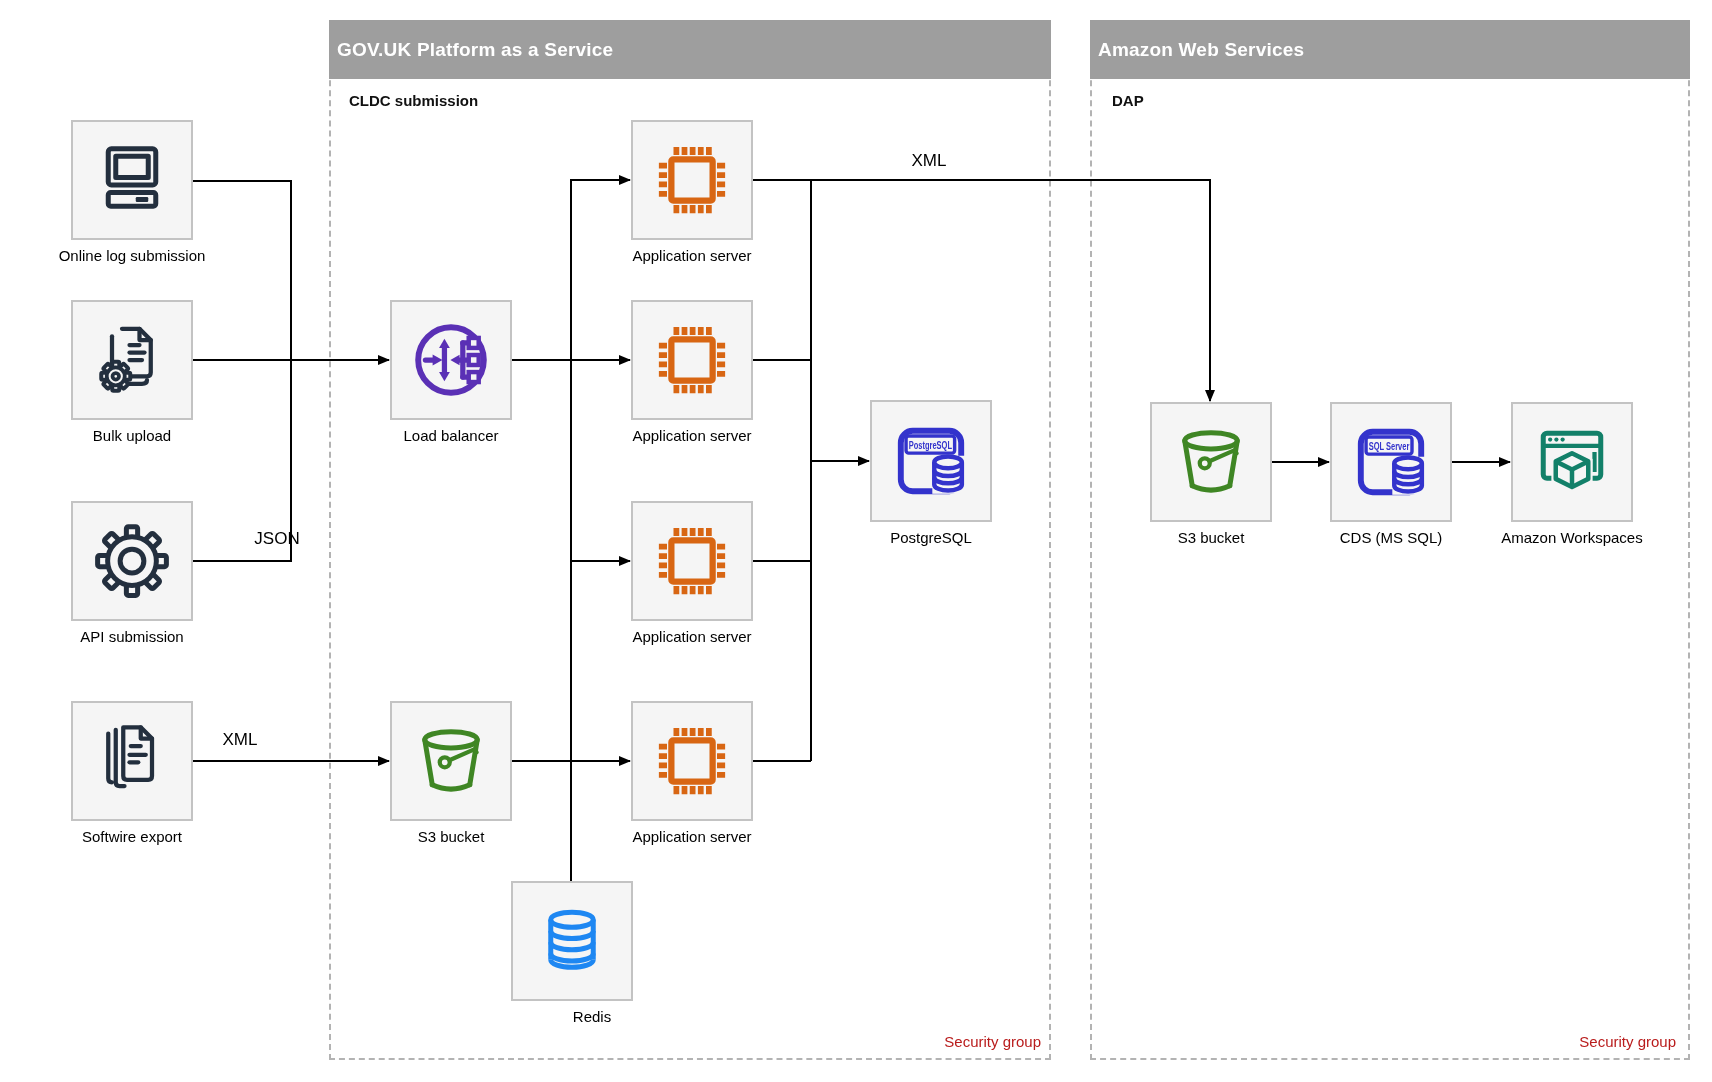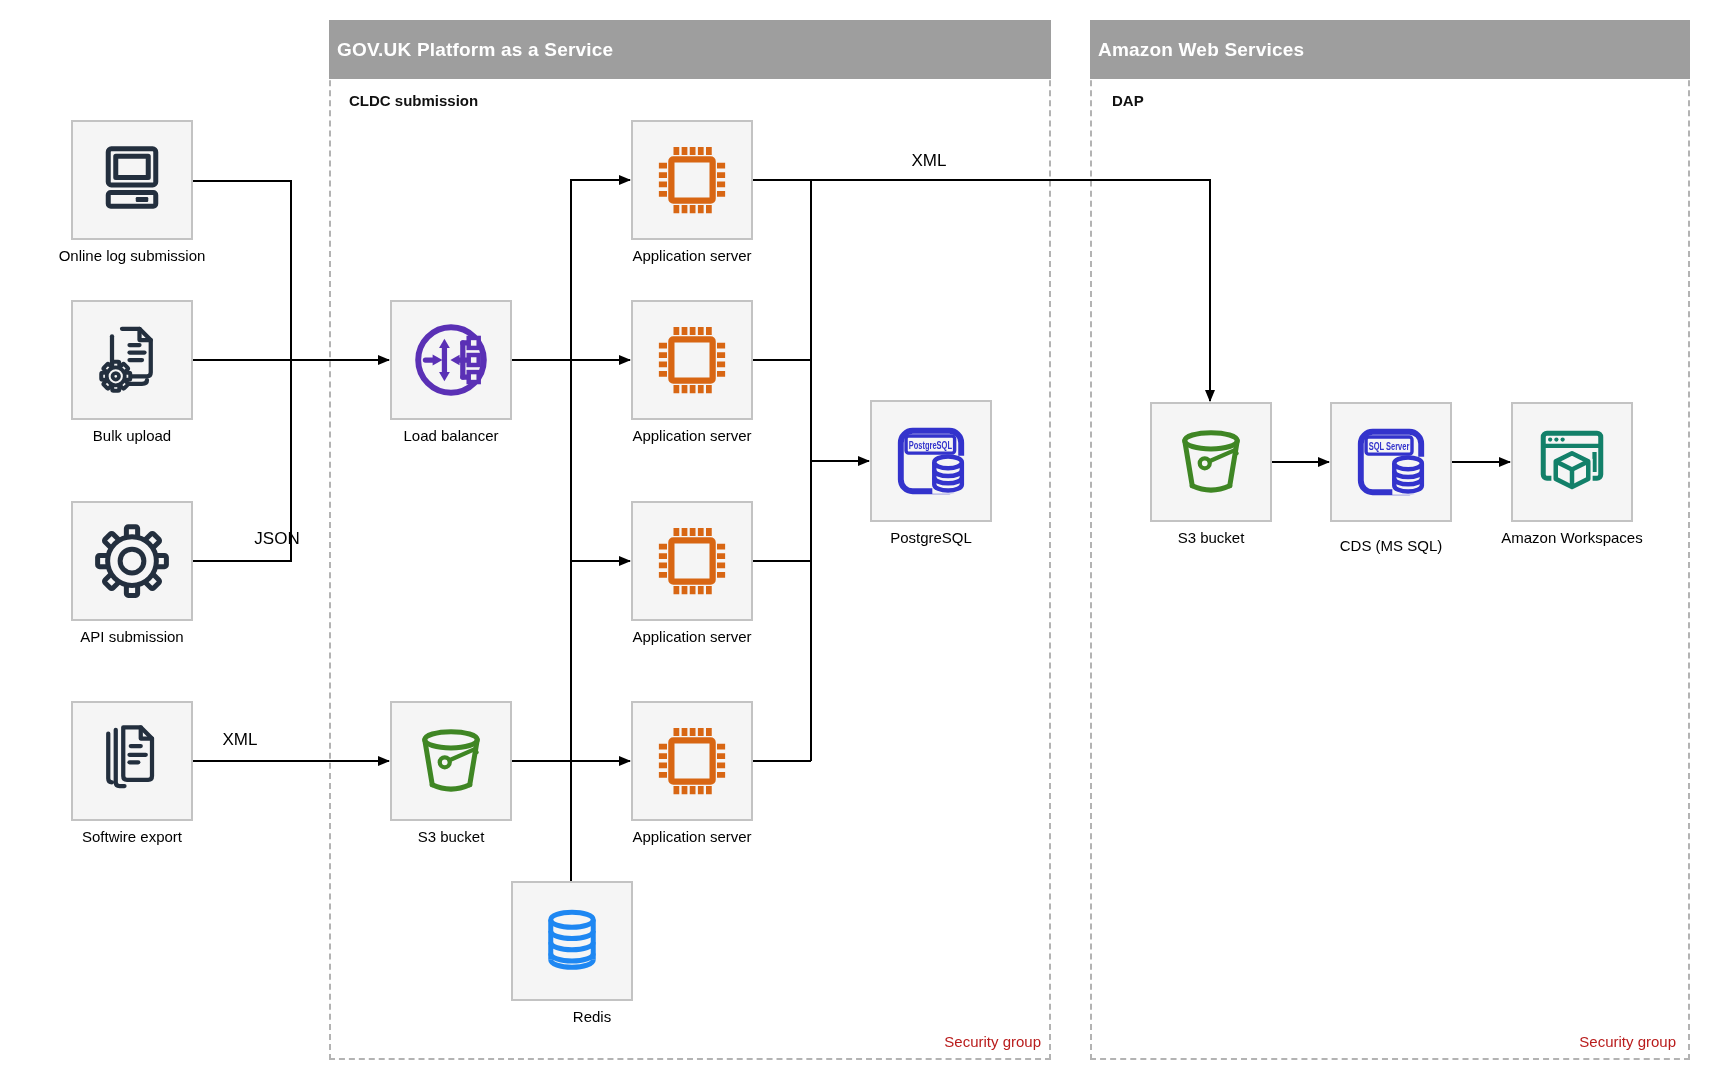--- a/index.html
+++ b/index.html
@@ -293,21 +293,21 @@
       <text x="30.5" y="22.8" font-size="8.5" font-weight="bold" fill="#3333cc" text-anchor="middle" textLength="31" lengthAdjust="spacingAndGlyphs">SQL Server</text>
       <rect x="33" y="28" width="26" height="29" fill="#f5f5f5" stroke="none"></rect>
       <g fill="#f5f5f5" stroke="#3333cc" stroke-width="3.4">
         <path d="M34.5,33 V50 a10.5,4.5 0 0 0 21,0 V33" stroke-linejoin="round"></path>
         <path d="M34.5,39 a10.5,4.5 0 0 0 21,0" fill="none"></path>
         <path d="M34.5,44.5 a10.5,4.5 0 0 0 21,0" fill="none"></path>
         <ellipse cx="45" cy="33" rx="10.5" ry="4.5"></ellipse>
       </g>
     </svg>
   </div>
-  <div class="node-label" style="left:1281px;top:529px;margin-top:8px;">CDS (MS SQL)</div>
+  <div class="node-label" style="left:1281px;top:529px;">CDS (MS SQL)</div>
 
   <div class="node" style="left:1511px;top:402px;">
     <svg width="80" height="80" viewBox="0 0 64 64">
       <g fill="none" stroke="#128069" stroke-width="4" stroke-linejoin="round">
         <rect x="9" y="9" width="46" height="36" rx="3"></rect>
         <path d="M9,19 H55" stroke-width="3.4"></path>
         <path d="M50,24 V40" stroke-width="3.4"></path>
       </g>
       <g fill="#128069" stroke="none">
         <circle cx="14.5" cy="14" r="1.7"></circle>

